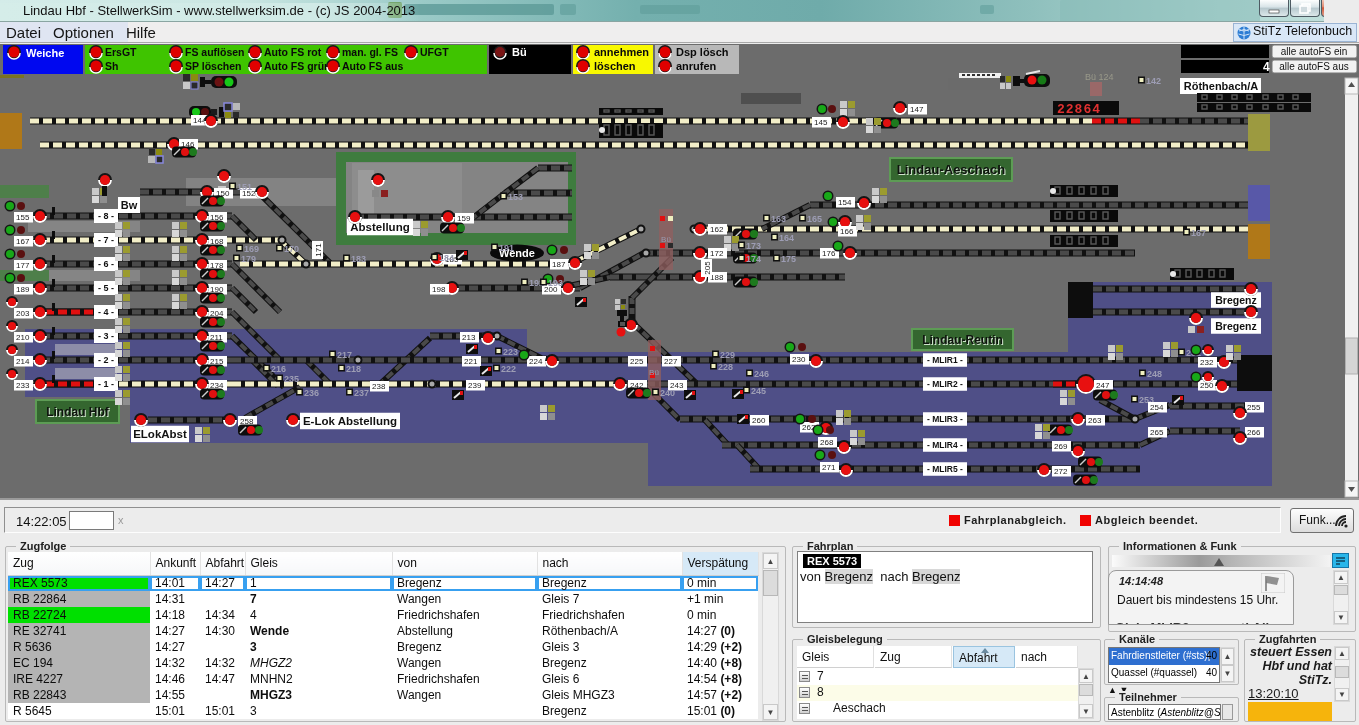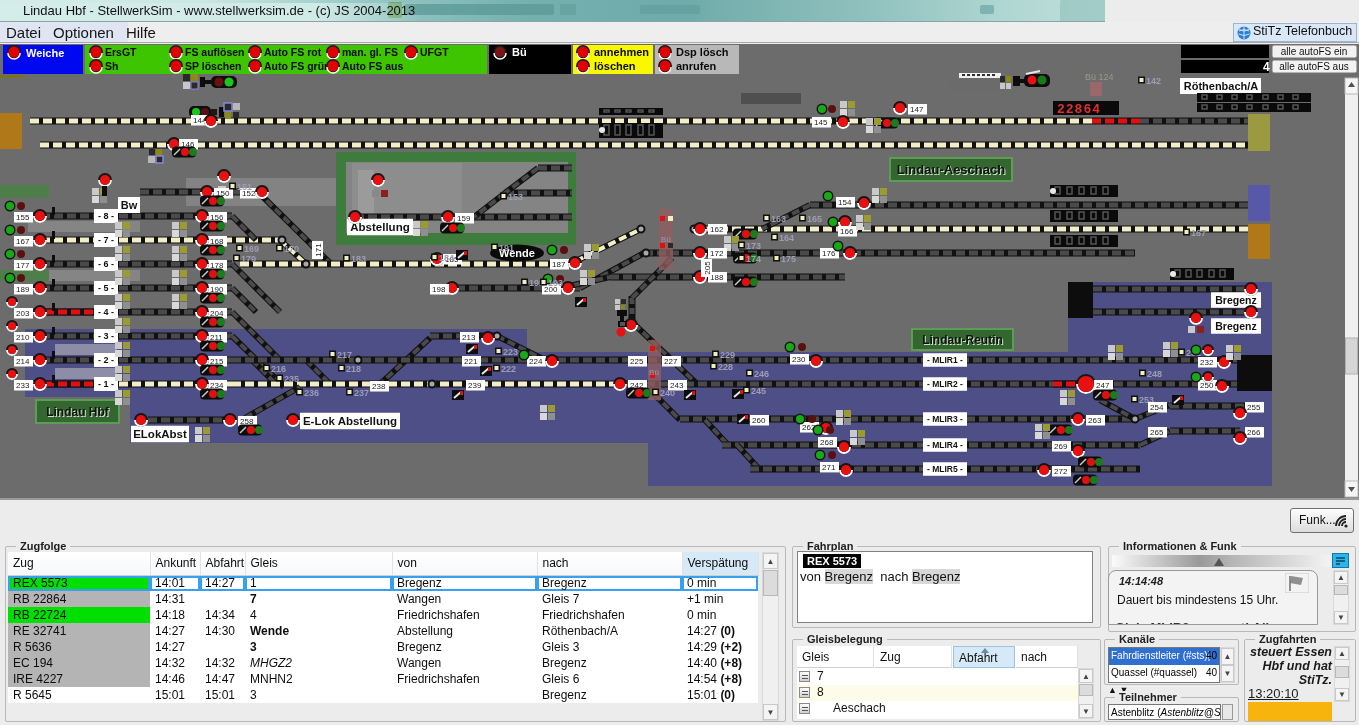--- a/index.html
+++ b/index.html
@@ -1,16 +1,16 @@
 <!DOCTYPE html>
 <html><head><meta charset="utf-8"><style>
 *{margin:0;padding:0;box-sizing:border-box}
 body{width:1359px;height:725px;overflow:hidden;font-family:"Liberation Sans",sans-serif;background:#ececec;position:relative}
 .abs{position:absolute}
-#title{left:0;top:0;width:1105px;height:22px;background:linear-gradient(90deg,#d4ece9 0%,#cbe7e3 18%,#9acac7 32%,#74b0ae 48%,#6fabaa 62%,#8fc0bd 78%,#b2d8d4 92%,#bfdfdb 100%);border-bottom:1px solid #8aa5a2;overflow:hidden}
+#title{left:0;top:0;width:1324px;height:22px;background:linear-gradient(90deg,#d4ece9 0%,#cbe7e3 18%,#9acac7 32%,#74b0ae 48%,#6fabaa 62%,#8fc0bd 78%,#b2d8d4 92%,#bfdfdb 100%);border-bottom:1px solid #8aa5a2;overflow:hidden}
 #title .ghost{position:absolute;border-radius:2px}
 #title .txt{position:absolute;left:0;top:3px;font-size:13px;color:#101010;padding-left:23px;width:420px;background:linear-gradient(90deg,#d5ede9 0%,#d0eae6 75%,rgba(208,234,230,0) 100%);height:19px}
 .wbtn{position:absolute;top:0;height:17px;border:1px solid #4e5b63;border-top:none;border-radius:0 0 4px 4px;background:linear-gradient(180deg,#fdfefe 0%,#d7e3e7 45%,#b6c7cd 50%,#dce8ea 100%)}
 #menu{left:0;top:22px;width:1359px;height:21px;background:#efeeee;border-bottom:1px solid #a8a8a8}
 #menu span{display:inline-block;font-size:15px;color:#151515;padding:2px 6px}
 #menuhl{position:absolute;left:0;top:0;width:128px;height:20px;background:#dfe5f2}
 #stitz{position:absolute;right:2px;top:1px;width:124px;height:19px;background:#d9e7f7;border:1px solid #9ab4d4;font-size:12.5px;color:#101010;padding-left:19px;white-space:nowrap;overflow:hidden}
 #bottom{left:0;top:498px;width:1359px;height:227px;background:#ececec;border-top:2px solid #9a9a9a}
 .sunk{position:absolute;border:1px solid;border-color:#8f8f8f #fdfdfd #fdfdfd #8f8f8f;background:#ececec}
 .grp{position:absolute;border:1px solid #b9b9b9;border-radius:2px}
@@ -1177,20 +1177,29 @@
     <rect x="1272" y="60" width="85" height="13" rx="2" fill="#f2f2f2" stroke="#777"></rect>
     <text x="1314" y="70" font-size="10" text-anchor="middle" fill="#111">alle autoFS aus</text>
     <rect x="1345" y="78" width="13" height="419" fill="#f0f0f0"></rect>
     <rect x="1345" y="78" width="13" height="16" fill="#f5f5f5" stroke="#b8b8b8"></rect>
     <path d="M 1348 87 l 3.5 -5 l 3.5 5 z" fill="#505050"></path>
     <rect x="1345" y="481" width="13" height="16" fill="#f5f5f5" stroke="#b8b8b8"></rect>
     <path d="M 1348 487 l 3.5 5 l 3.5 -5 z" fill="#505050"></path>
     <rect x="1345.5" y="338" width="12" height="36" fill="#d5d5d5" stroke="#b0b0b0"></rect>
   </svg>
 <div id="bottom" class="abs">
+ <div class="sunk" style="left:4px;top:7px;width:1277px;height:26px">
+   <span style="position:absolute;left:11px;top:6px;font-size:13px;color:#111">14:22:05</span>
+   <span style="position:absolute;left:64px;top:3px;width:45px;height:19px;background:#fff;border:1px solid #7a7a7a"></span>
+   <span style="position:absolute;left:113px;top:6px;font-size:11px;color:#9a9a9a">x</span>
+   <span style="position:absolute;left:944px;top:7px;width:11px;height:11px;background:#f00200"></span>
+   <span style="position:absolute;left:959px;top:6px;font-size:11px;font-weight:bold;letter-spacing:0.5px;color:#1c1c1c">Fahrplanabgleich.</span>
+   <span style="position:absolute;left:1075px;top:7px;width:11px;height:11px;background:#f00200"></span>
+   <span style="position:absolute;left:1090px;top:6px;font-size:11px;font-weight:bold;letter-spacing:0.5px;color:#1c1c1c">Abgleich beendet.</span>
+ </div>
  <div class="abs" style="left:1290px;top:8px;width:64px;height:25px;border:1px solid #707070;border-radius:3px;background:linear-gradient(180deg,#fdfdfd,#dcdcdc);font-size:12px;color:#111;text-align:left;padding:4px 0 0 8px">Funk...
    <svg style="position:absolute;right:4px;top:5px" width="15" height="14">
         <g stroke="#222" fill="none">
           <path d="M 2 12 A 10 10 0 0 1 12 2" stroke-width="1.8"></path>
           <path d="M 5 12 A 7 7 0 0 1 12 5" stroke-width="1.8"></path>
           <path d="M 8 12 A 4 4 0 0 1 12 8" stroke-width="1.8"></path>
         </g>
         <circle cx="12" cy="12" r="1.6" fill="#222"></circle>
       </svg>
  </div>
@@ -1273,20 +1282,29 @@
         </tr>
   <tr>
           <td class="gray">IRE 4227</td>
           <td>14:46</td>
           <td>14:47</td>
           <td>MNHN2</td>
           <td>Friedrichshafen</td>
           <td>Gleis 6</td>
           <td>14:54 <b>(+8)</b></td>
         </tr>
+  <tr class="ry">
+          <td class="gray">RB 22843</td>
+          <td>14:55</td>
+          <td></td>
+          <td><b>MHGZ3</b></td>
+          <td>Wangen</td>
+          <td>Gleis MHGZ3</td>
+          <td>14:57 <b>(+2)</b></td>
+        </tr>
   <tr>
           <td>R 5645</td>
           <td>15:01</td>
           <td>15:01</td>
           <td>3</td>
           <td></td>
           <td>Bregenz</td>
           <td>15:01 <b>(0)</b></td>
         </tr>
  </tbody>
@@ -1327,21 +1345,21 @@
     </div>
  <div class="abs" style="left:1112px;top:55px;width:218px;height:12px;background:linear-gradient(90deg,#fbfbfb,#9a9a9a 40%,#b5b5b5 55%,#f3f3f3)"></div>
  <svg class="abs" style="left:1212px;top:55px" width="14" height="12">
       <path d="M 2 11 L 7 3 L 12 11" fill="#555"></path>
     </svg>
  <div class="abs" style="left:1332px;top:53px;width:17px;height:15px;background:#29b6ea;border:1px solid #1576a8"><svg width="15" height="13">
         <g stroke="#10455f" stroke-width="1.6">
           <path d="M 3 3 H 12 M 3 6 H 12 M 3 9 H 7"></path>
         </g>
       </svg></div>
- <div class="abs" style="left:1108px;top:70px;width:210px;height:55px;background:#f3f3f3;border:1px solid #9a9a9a;border-radius:8px 8px 0 0;overflow:hidden">
+ <div class="abs" style="left:1108px;top:70px;width:186px;height:55px;background:#f3f3f3;border:1px solid #9a9a9a;border-radius:8px 8px 0 0;overflow:hidden">
    <span style="position:absolute;left:10px;top:4px;font-size:11px;font-style:italic;font-weight:bold;color:#222">14:14:48</span>
    <svg style="position:absolute;right:8px;top:2px" width="24" height="20">
         <rect x="0" y="0" width="24" height="20" fill="none" stroke="#c8c8c8"></rect>
         <path d="M 6 3 L 18 5 L 16 12 L 5 10 z" fill="#909090"></path>
         <line x1="5" y1="3" x2="5" y2="18" stroke="#707070" stroke-width="1.5"></line>
       </svg>
    <span style="position:absolute;left:8px;top:22px;font-size:12px;color:#111">Dauert bis mindestens 15 Uhr.</span>
    <span style="position:absolute;left:6px;top:49px;font-size:13px;font-weight:bold;color:#333">Gleis MLIR3 gesperrt! Alle Zugfahrten durch</span>
  </div>
  <div class="sb" style="left:1333px;top:70px;width:16px;height:55px">

